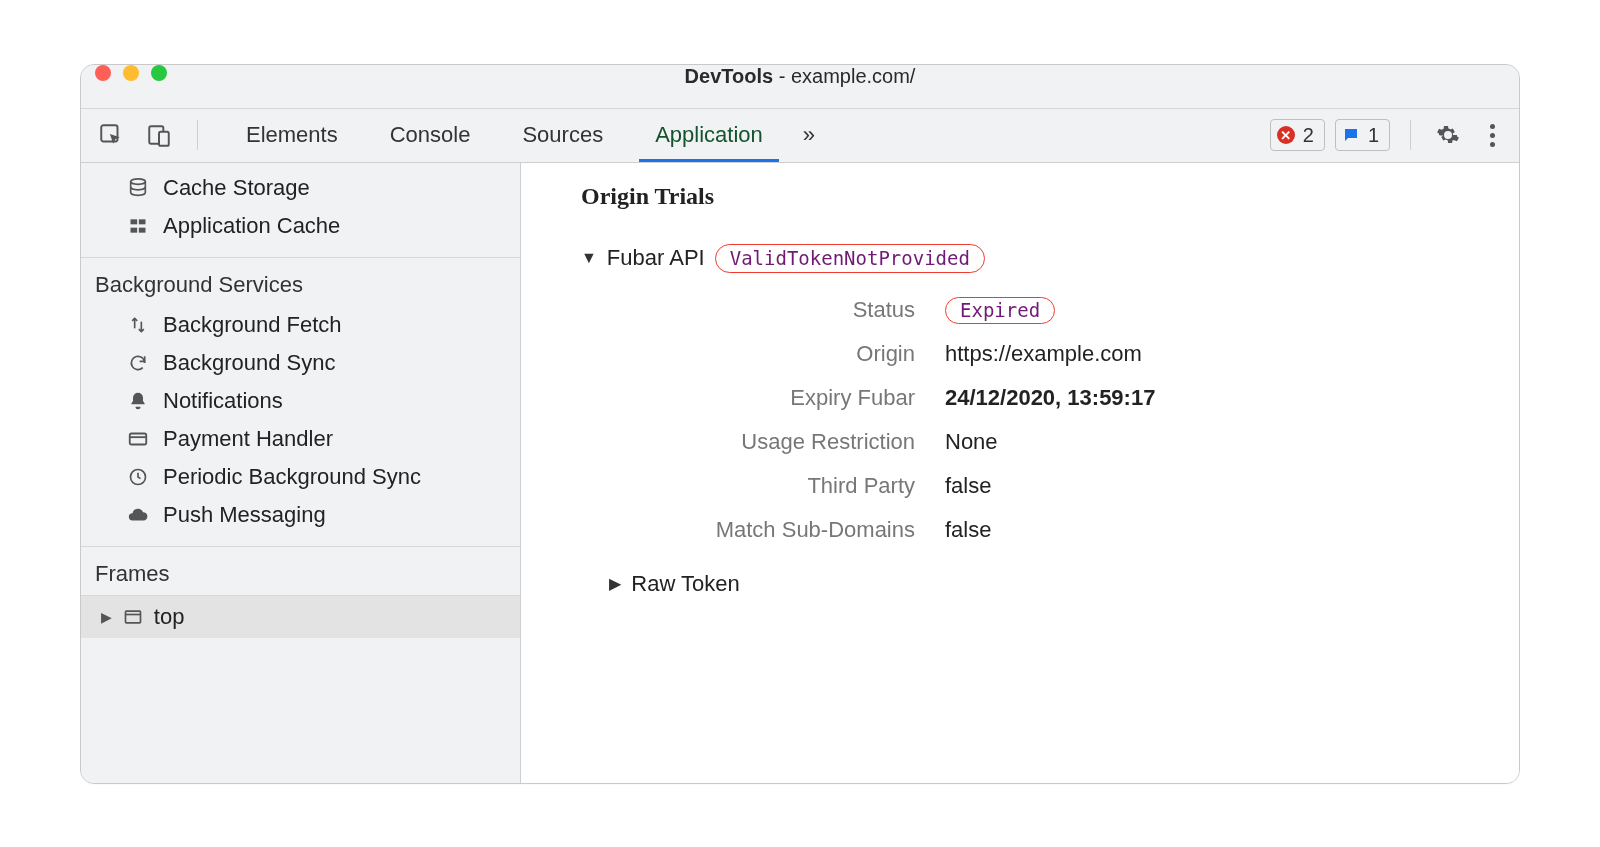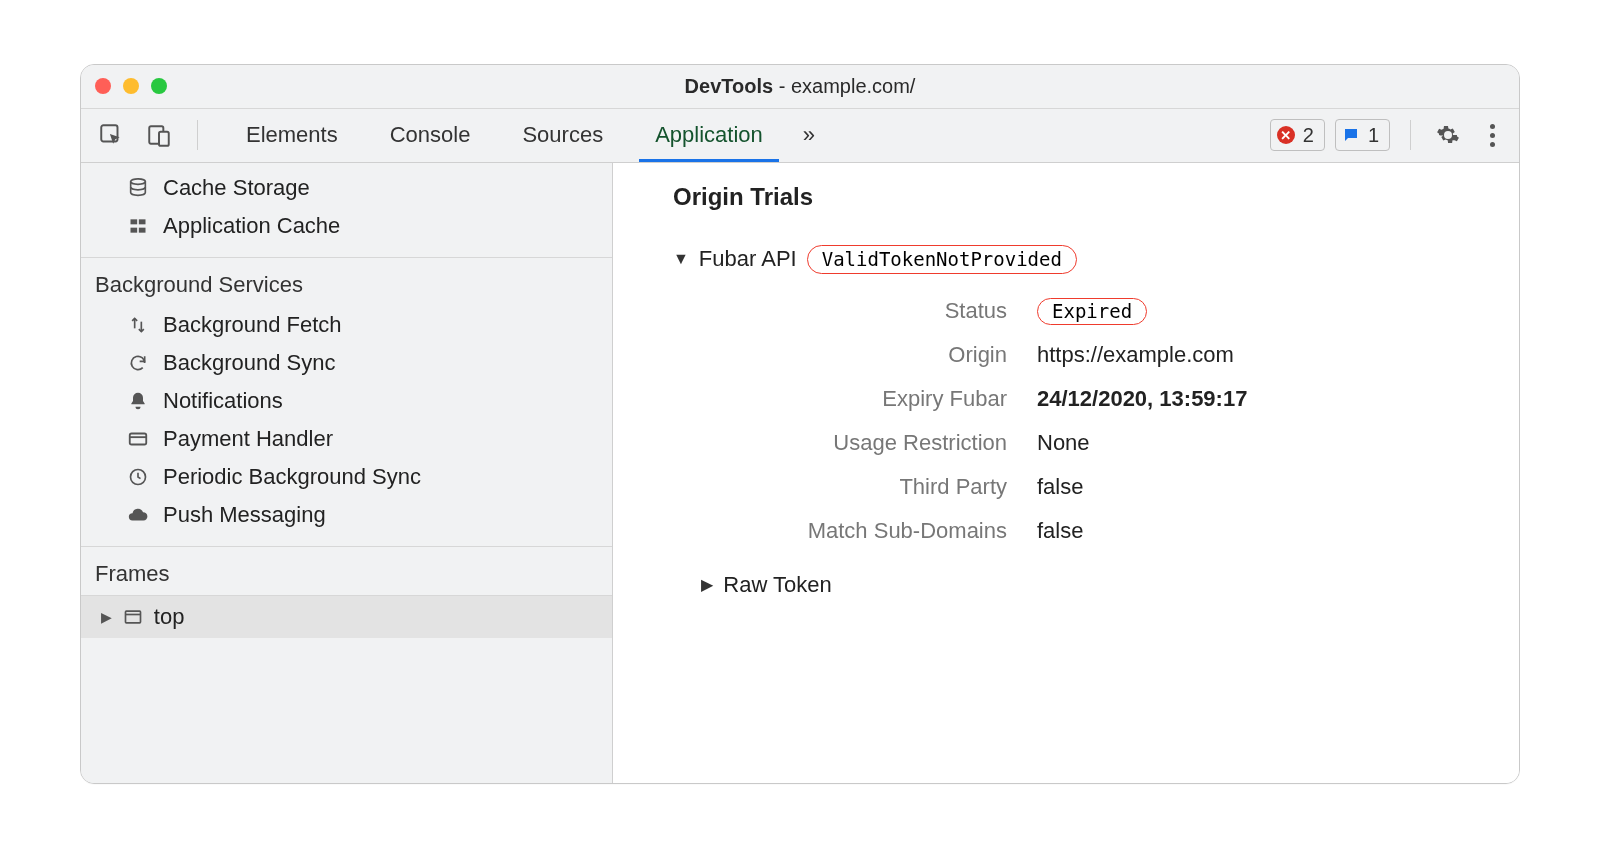--- a/index.html
+++ b/index.html
@@ -22,21 +22,21 @@
     overflow: hidden;
     background: #f1f2f3;
     display: flex;
     flex-direction: column;
     box-shadow: 0 1px 0 rgba(0,0,0,0.02);
   }
   
   .titlebar {
     height: 44px;
     display: flex;
-    align-items: center;
+    align-items: flex-start;
     position: relative;
     padding: 0 14px;
     border-bottom: 1px solid #d7d7d7;
     background: #f1f2f3;
   }
   .traffic { display: flex; gap: 12px; align-items: center; }
   .dot { width: 16px; height: 16px; border-radius: 50%; }
   .dot.red { background: #ff5f57; }
   .dot.yellow { background: #febc2e; }
   .dot.green { background: #28c840; }
@@ -78,45 +78,45 @@
   .pill .count { }
   .err-circle { width:18px; height:18px; border-radius:50%; background:#d93025; display:flex; align-items:center; justify-content:center; color:#fff; font-size:13px; font-weight:700; }
   .msg-icon { color:#1a73e8; }
   .gear, .kebab { color:#555; width:34px; display:flex; align-items:center; justify-content:center; }
   .kebab { flex-direction: column; gap:4px; }
   .kebab span { width:5px; height:5px; background:#555; border-radius:50%; display:block; }
 
   
   .body { flex:1; display:flex; min-height:0; }
   .sidebar {
-    width: 532px; border-right:1px solid #cfcfcf; background:#f1f2f3;
+    width: 440px; border-right:1px solid #cfcfcf; background:#f1f2f3;
     display:flex; flex-direction:column; padding-top:6px;
     font-size:22px; color:#222;
   }
   .side-item {
     display:flex; align-items:center; gap:12px;
     padding: 6px 12px 6px 44px;
   }
   .side-icon { width:26px; height:26px; display:flex; align-items:center; justify-content:center; color:#555; }
   .side-section-hr { border-top:1px solid #d7d7d7; margin: 12px 0 10px; }
   .side-heading { font-size:22px; color:#333; padding: 4px 12px 8px 14px; }
   .frames-row {
     display:flex; align-items:center; gap:8px;
     padding: 8px 12px 8px 20px;
     background:#e3e3e3;
     border-top:1px solid #d7d7d7;
   }
   .tri { font-size:14px; color:#555; }
 
   
   .main { flex:1; background:#fff; padding: 20px 40px 20px 60px; overflow:auto; color:#222; }
-  .h-origin { font-size:24px; font-weight:700; margin-bottom: 34px; }
+  .h-origin { font-size:24px; font-weight:700; margin-bottom: 34px; font-family: Liberation Serif, serif; }
   .acc-row { display:flex; align-items:center; gap:10px; margin-bottom: 24px; font-size:22px; }
   .badge {
-    border:1.5px solid #ef3b2d; color:#000000; border-radius:999px;
+    border:1.5px solid #ef3b2d; color:#701a75; border-radius:999px;
     padding: 1px 14px 2px; font-family: ui-monospace, SFMono-Regular, Menlo, Consolas, monospace;
     font-size:19px; line-height:24px;
   }
   .kv { display:grid; grid-template-columns: 300px 1fr; row-gap: 18px; column-gap: 30px; font-size:22px; margin-left: 34px; }
   .kv .k { text-align:right; color:#777; }
   .kv .v { color:#222; }
   .v-red { color:#e8372c; font-weight:700; }
   .raw-row { display:flex; align-items:center; gap:10px; margin-top: 28px; margin-left: 28px; font-size:22px; }
 
   svg { display:block; }

